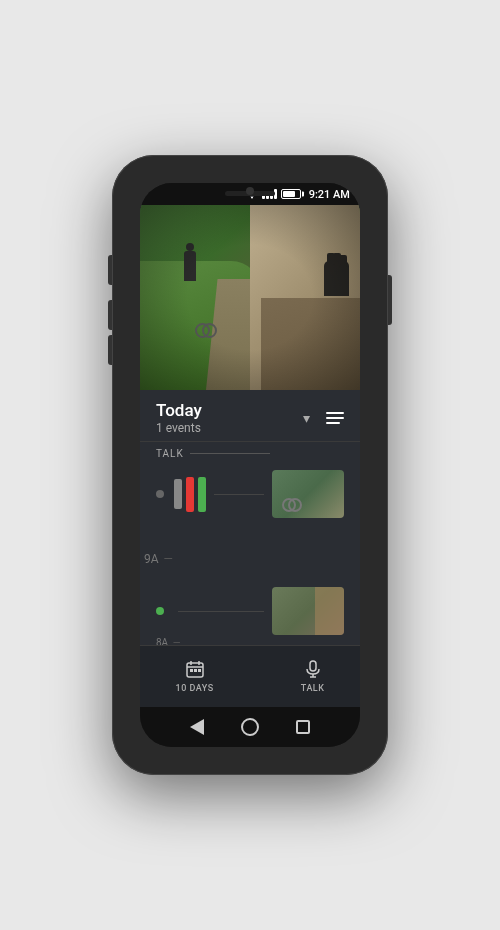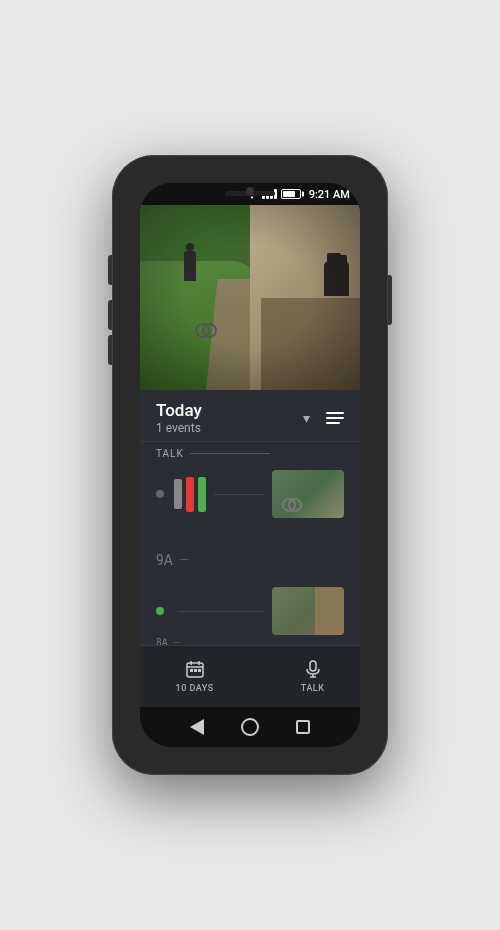--- a/index.html
+++ b/index.html
@@ -315,24 +315,24 @@
     }
     .live-line {
       width: 80px;
       height: 1px;
       background: #555;
     }
 
     
     .time-9a {
       position: absolute;
-      left: 16px;
+      left: 4px;
       top: 110px;
       color: #777;
-      font-size: 14px;
+      font-size: 12px;
     }
     .time-8a {
       position: absolute;
       left: 16px;
       top: 195px;
       color: #777;
       font-size: 10px;
     }
 
     

